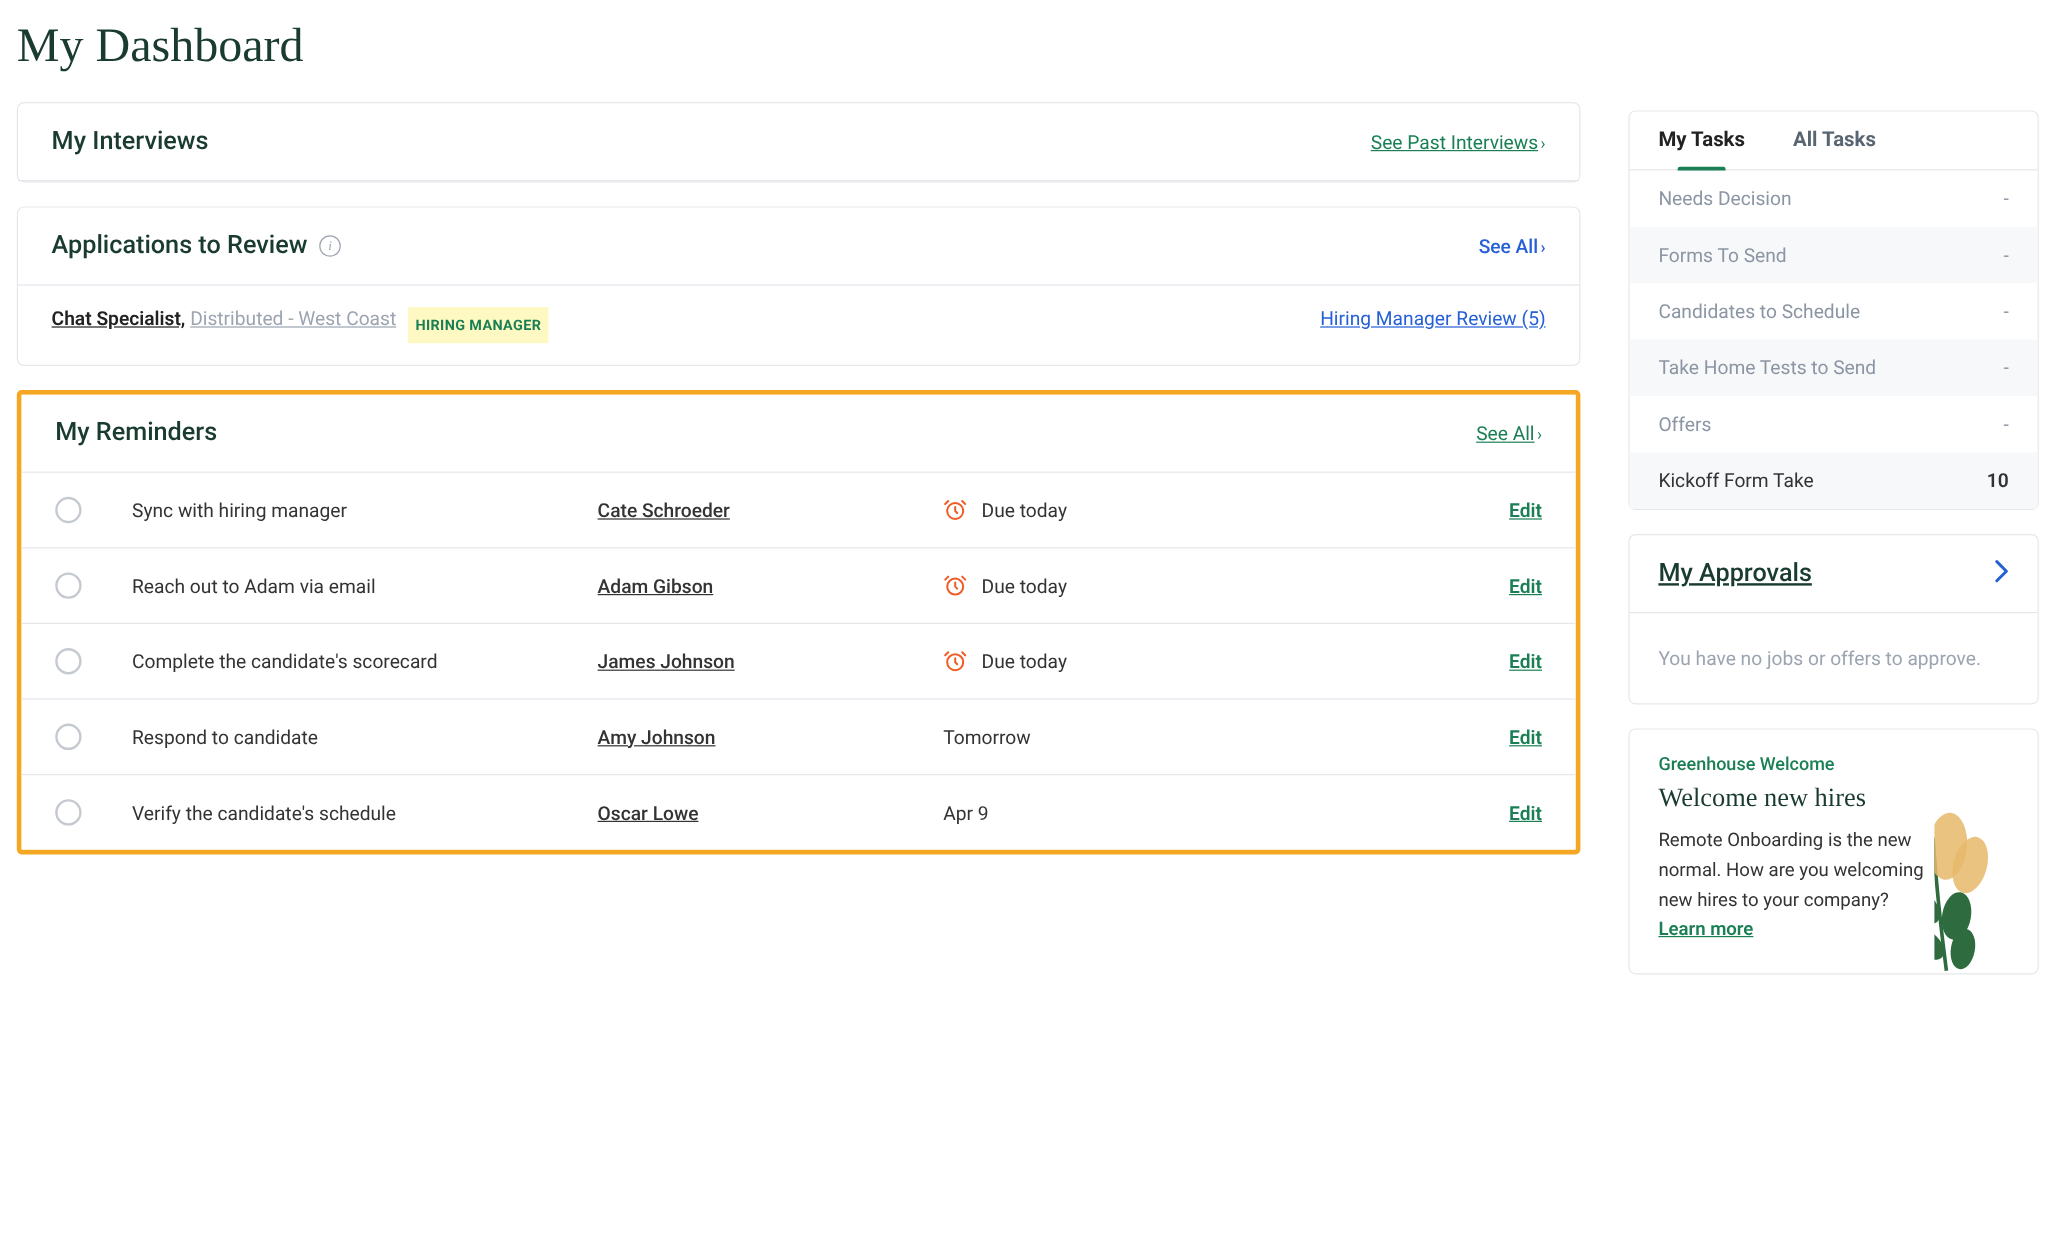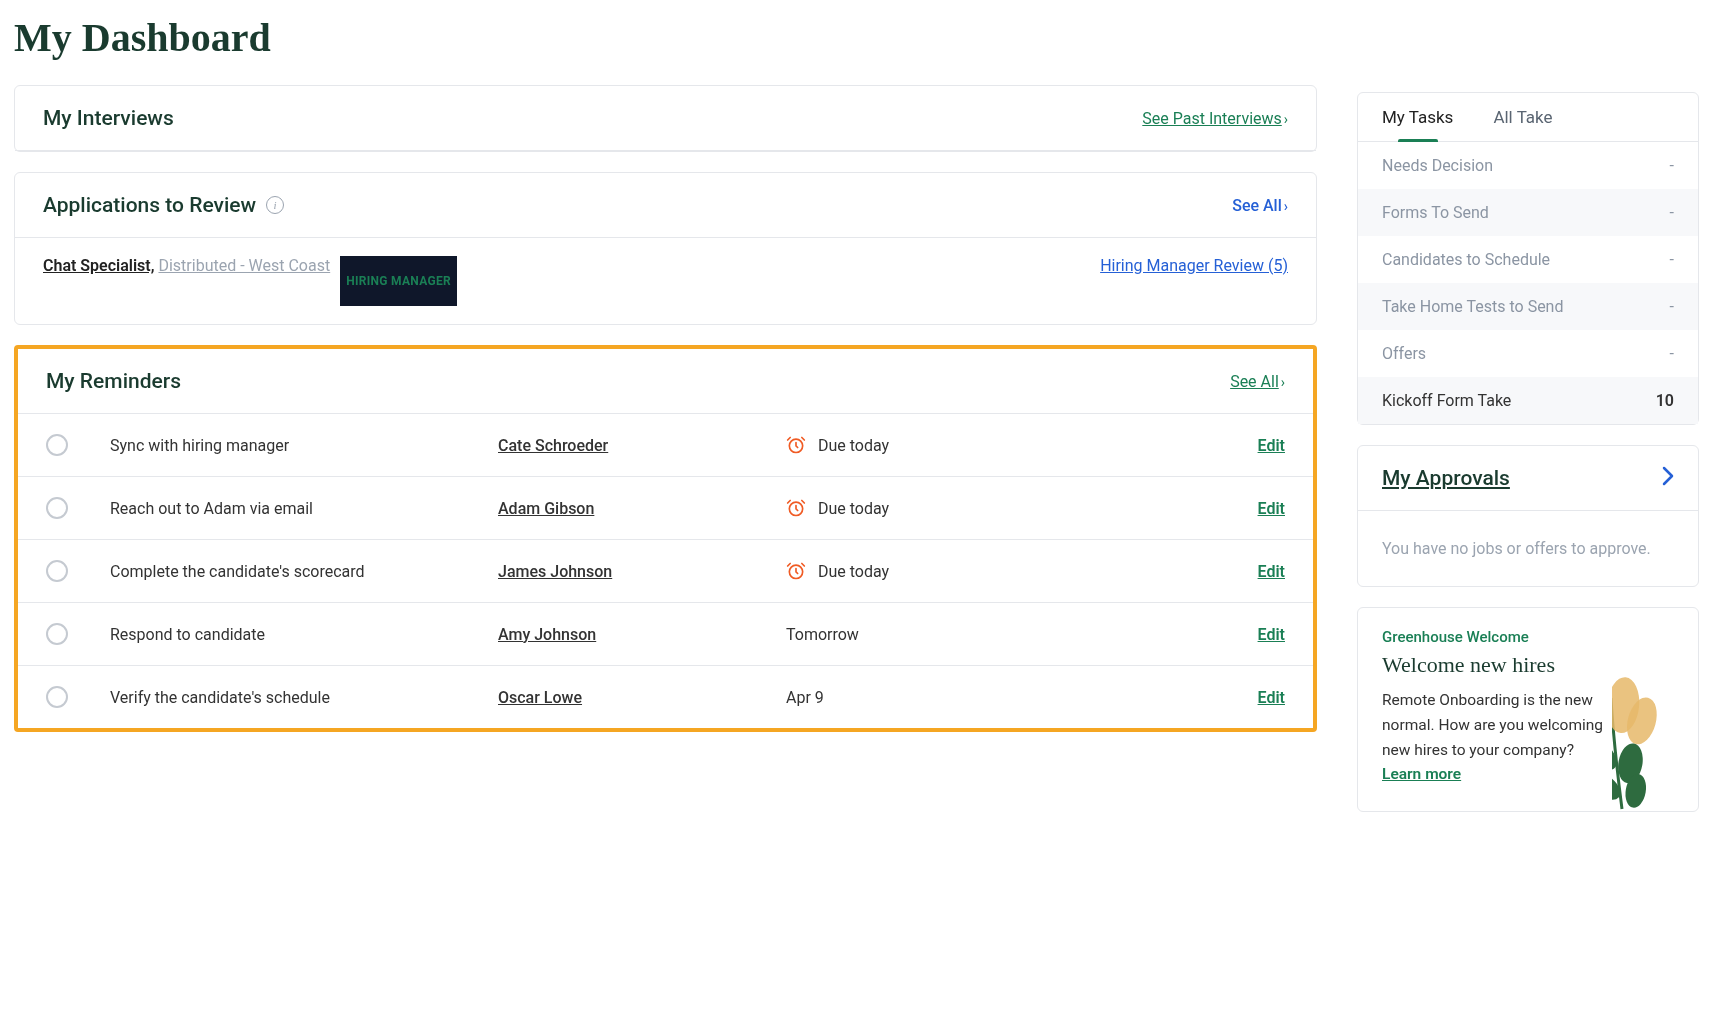--- a/index.html
+++ b/index.html
@@ -8,21 +8,21 @@
       color: #333;
       background: #fff;
       padding: 14px;
     }
     .layout { display: flex; gap: 40px; }
     .main { flex: 1; min-width: 0; }
     .side { width: 342px; flex-shrink: 0; padding-top: 78px; }
     .page-title {
       font-family: Georgia, "Times New Roman", serif;
       font-size: 40px;
-      font-weight: 700;
+      font-weight: 400;
       color: #1a3b2f;
       margin-bottom: 24px;
     }
     .card {
       border: 1px solid #e5e7eb;
       border-radius: 6px;
       margin-bottom: 20px;
       background: #fff;
     }
     .card-header {
@@ -48,22 +48,22 @@
       width:18px; height:18px; border:1px solid #9ba4b0; border-radius:50%;
       display:inline-flex; align-items:center; justify-content:center;
       color:#9ba4b0; font-style: italic; font-size:11px; font-family: Georgia, serif;
     }
     .app-row { padding: 18px 28px; display:flex; align-items:flex-start; justify-content:space-between; }
     .app-left { display:flex; gap:10px; }
     .app-title { font-size:16px; }
     .app-title .job { color:#222; text-decoration: underline; font-weight:600; }
     .app-title .loc { color:#9ba4b0; text-decoration: underline; }
     .badge {
-      background:#0f172a; color:#1a7f55; font-size:12px; font-weight:700;
-      padding:18px 6px; letter-spacing:0.3px; width:fit-content;
+      background:#fef9c3; color:#1a7f55; font-size:12px; font-weight:700;
+      padding:8px 6px; letter-spacing:0.3px; width:fit-content;
     }
     .app-link { color:#2560d6; text-decoration: underline; font-size:16px; }
 
     
     .highlight { border: 4px solid #f5a623; border-radius: 4px; padding: 0; }
     .highlight .card { border: none; border-radius:0; margin-bottom:0; }
     .rem-row {
       display:flex; align-items:center; padding: 20px 28px;
       border-bottom:1px solid #e5e7eb; gap: 18px;
     }
@@ -76,21 +76,21 @@
     .rem-col2 { width: 270px; flex-shrink:0; }
     .rem-col2 a { color:#333; text-decoration: underline; font-size:16px; font-weight:500;}
     .rem-col3 { flex:1; display:flex; align-items:center; gap:10px; font-size:16px; color:#333; }
     .rem-col4 { width:50px; text-align:right; }
     .rem-col4 a { color:#1a7f55; font-weight:600; text-decoration: underline; font-size:16px;}
     .alarm { color:#f05b24; display:inline-flex; margin-right:2px;}
 
     
     .side-card { border:1px solid #e5e7eb; border-radius:6px; margin-bottom:20px; }
     .tabs { display:flex; gap:40px; padding: 14px 24px 0 24px; border-bottom:1px solid #e5e7eb; }
-    .tab { font-size:17px; font-weight:400; color:#5a6572; padding-bottom:14px; position:relative; cursor:pointer;}
+    .tab { font-size:17px; font-weight:700; color:#5a6572; padding-bottom:14px; position:relative; cursor:pointer;}
     .tab.active { color:#222; }
     .tab.active::after {
       content:""; position:absolute; bottom:-1px; left:50%; transform:translateX(-50%);
       width:40px; height:3px; background:#1a7f55; border-radius:2px 2px 0 0;
     }
     .task-row {
       display:flex; justify-content:space-between; align-items:center;
       padding:14px 24px; color:#8b95a3; font-size:16px;
     }
     .task-row:nth-child(even){ background:#f7f8fa; }
@@ -230,21 +230,21 @@
             </div>
           </div>
       </div>
     </div>
   </div>
 
   <div class="side">
     <div class="side-card">
       <div class="tabs">
         <div class="tab active">My Tasks</div>
-        <div class="tab">All Take</div>
+        <div class="tab">All Tasks</div>
       </div>
       <div id="tasks-list">
           <div class="task-row">
             <span class="tn">Needs Decision</span>
             <span class="tv">-</span>
           </div>
           <div class="task-row">
             <span class="tn">Forms To Send</span>
             <span class="tv">-</span>
           </div>

